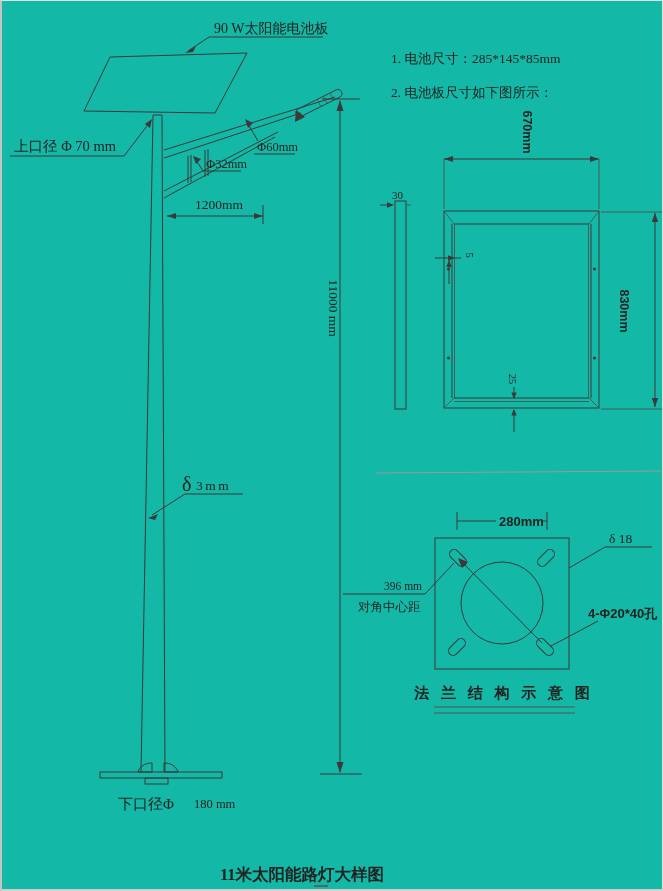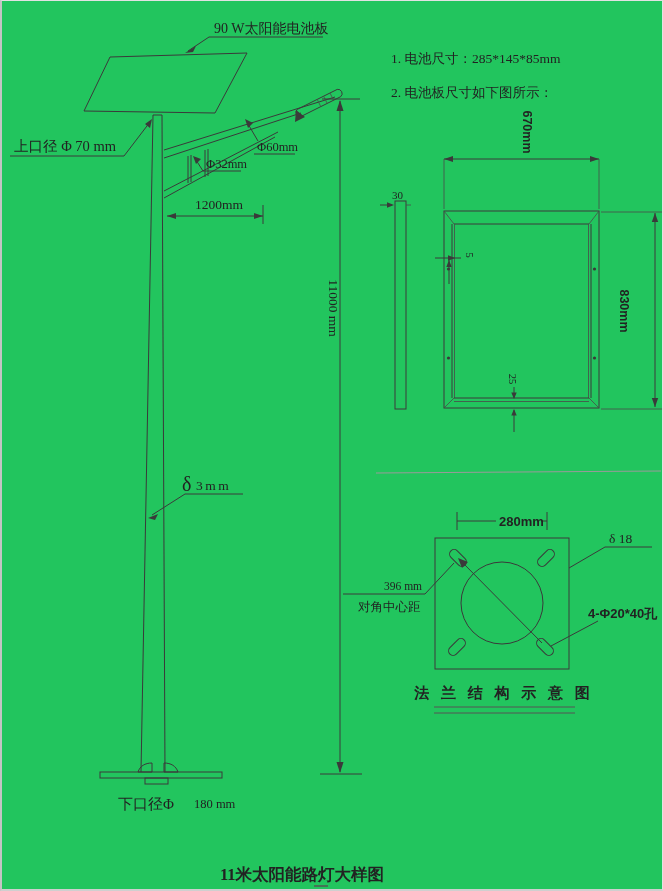--- a/index.html
+++ b/index.html
@@ -1,17 +1,17 @@
 <!DOCTYPE html>
 <html><head>
 <meta charset="utf-8">
 <style>
   html,body{margin:0;padding:0;background:#eee;}
   .sheet{
-    position:relative;width:663px;height:891px;background:#22c55e;
+    position:relative;width:663px;height:891px;background:#14b8a6;
     font-family:"Liberation Serif","DejaVu Serif",serif;
     border-left:2px solid #c4c4c4;border-bottom:2px solid #cfcfcf;
     border-top:1px solid #e2e2e2;border-right:1px solid #e2e2e2;
     box-sizing:border-box;overflow:hidden;
   }
   svg{display:block}
   .ln{stroke:#3a3a3a;stroke-width:1;fill:none}
   .thin{stroke:#4a4a4a;stroke-width:0.8;fill:none}
   .fillshape{fill:#3a3a3a;stroke:none}
   text{fill:#222;}

